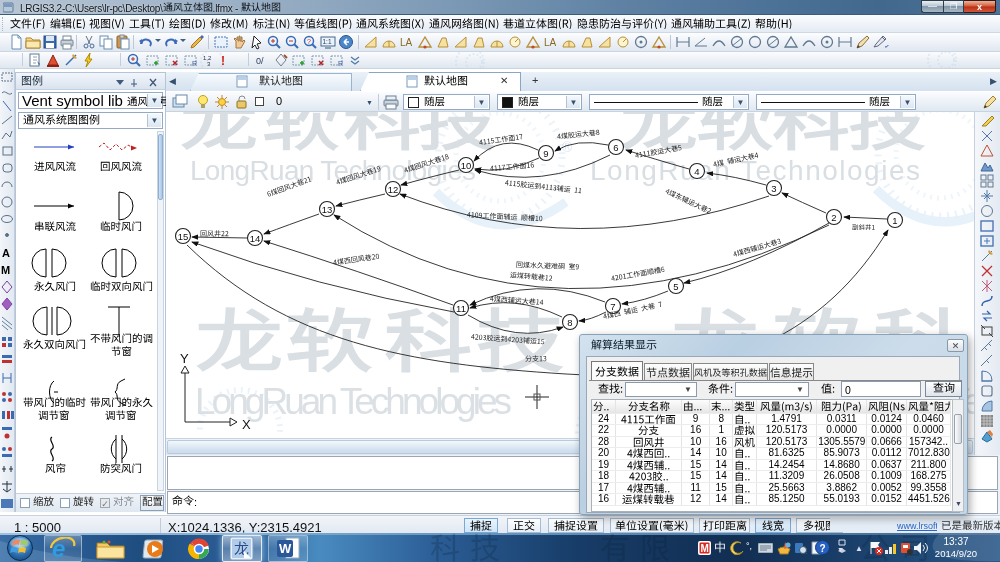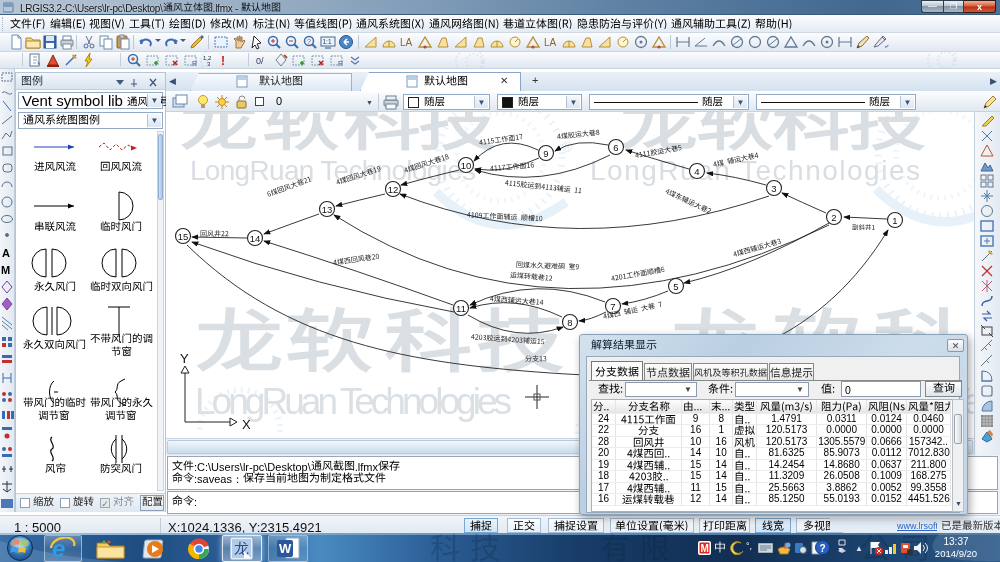--- a/index.html
+++ b/index.html
@@ -1474,50 +1474,20 @@
             <path d="M1 4h12M1 7h12M1 10h12M4 1v12M7 1v12M10 1v12" stroke="#ccc" stroke-width=".8"></path>
           </g>
 <g transform="translate(0,315)">
             <path d="M2 10l5-7 5 7-5 3z" fill="#50a0d0" stroke="#2a6a9a"></path>
             <path d="M7 3l3-2 3 4-1 3z" fill="#e08040"></path>
           </g>
 </g>
 </svg></div>
 <div id="cmd">
  <div class="abs" style="left:0;top:1px;width:831px;height:34px;background:#fff;border:1px solid #9aa6b4">
-  <div class="abs" style="left:4px;top:3px;white-space:nowrap;font-size:11px;color:#000"><svg class="cj" width="22.0" height="11.0" viewBox="0 -176 400 200" fill="#000">
-            <use href="#g6587"></use>
-            <use href="#g4ef6" x="200"></use>
-          </svg>:C:\Users\lr-pc\Desktop\<svg class="cj" width="44.0" height="11.0" viewBox="0 -176 800 200" fill="#000">
-            <use href="#g901a"></use>
-            <use href="#g98ce" x="200"></use>
-            <use href="#g622a" x="400"></use>
-            <use href="#g56fe" x="600"></use>
-          </svg>.lfmx<svg class="cj" width="22.0" height="11.0" viewBox="0 -176 400 200" fill="#000">
-            <use href="#g4fdd"></use>
-            <use href="#g5b58" x="200"></use>
-          </svg></div>
-  <div class="abs" style="left:4px;top:15px;white-space:nowrap;font-size:11px;color:#000"><svg class="cj" width="22.0" height="11.0" viewBox="0 -176 400 200" fill="#000">
-            <use href="#g547d"></use>
-            <use href="#g4ee4" x="200"></use>
-          </svg>:saveas：<svg class="cj" width="143.0" height="11.0" viewBox="0 -176 2600 200" fill="#000">
-            <use href="#g4fdd"></use>
-            <use href="#g5b58" x="200"></use>
-            <use href="#g5f53" x="400"></use>
-            <use href="#g524d" x="600"></use>
-            <use href="#g5730" x="800"></use>
-            <use href="#g56fe" x="1000"></use>
-            <use href="#g4e3a" x="1200"></use>
-            <use href="#g5236" x="1400"></use>
-            <use href="#g5b9a" x="1600"></use>
-            <use href="#g683c" x="1800"></use>
-            <use href="#g5f0f" x="2000"></use>
-            <use href="#g6587" x="2200"></use>
-            <use href="#g4ef6" x="2400"></use>
-          </svg></div>
  </div>
  <div class="abs" style="left:0;top:36px;width:831px;height:23px;background:#fff;border:1px solid #9aa6b4">
   <div class="abs" style="left:4px;top:3px"><svg class="cj" width="22.0" height="11.0" viewBox="0 -176 400 200" fill="#000">
             <use href="#g547d"></use>
             <use href="#g4ee4" x="200"></use>
           </svg>:</div>
  </div>
 </div>
 <div id="status">
  <div class="abs" style="left:14px;top:4px">1 : 5000</div>

